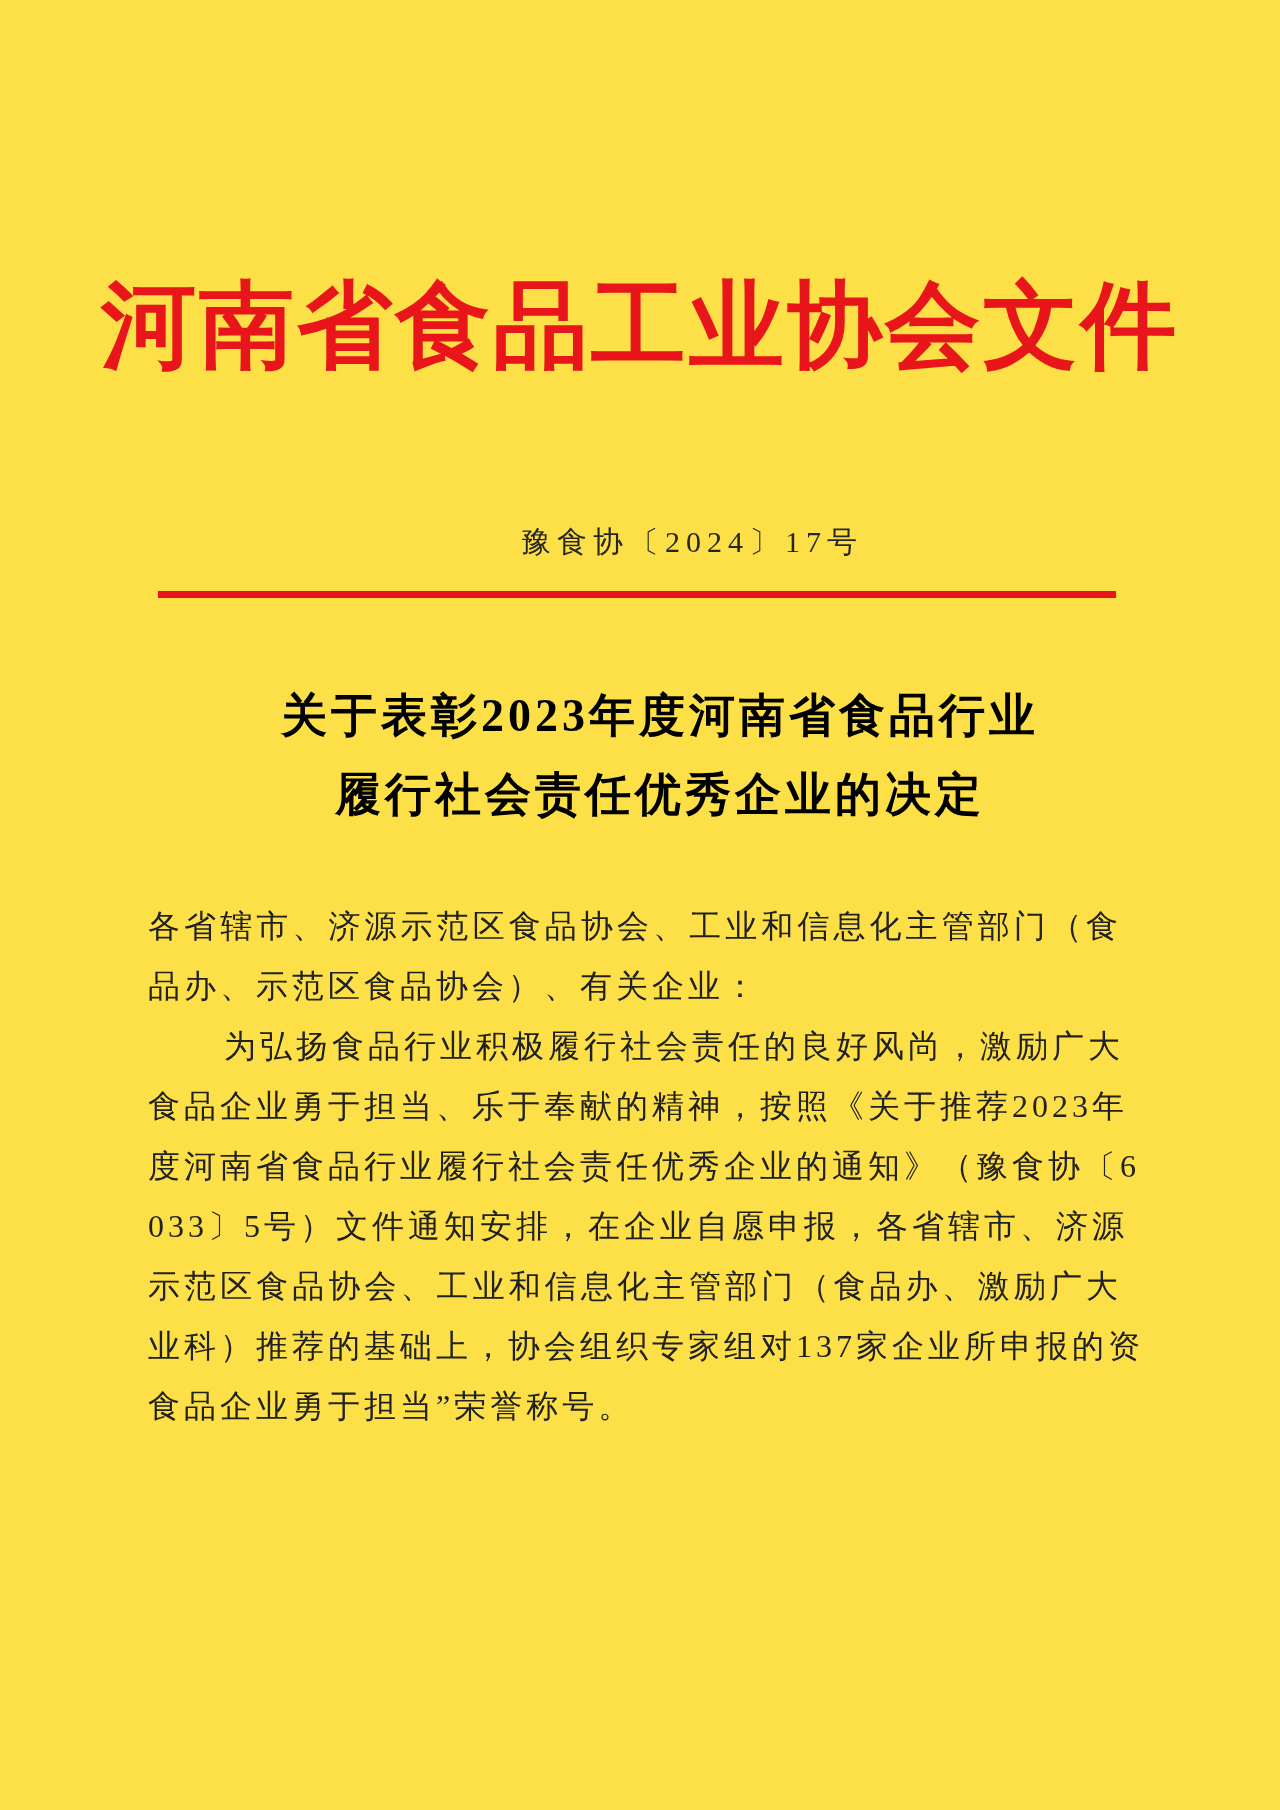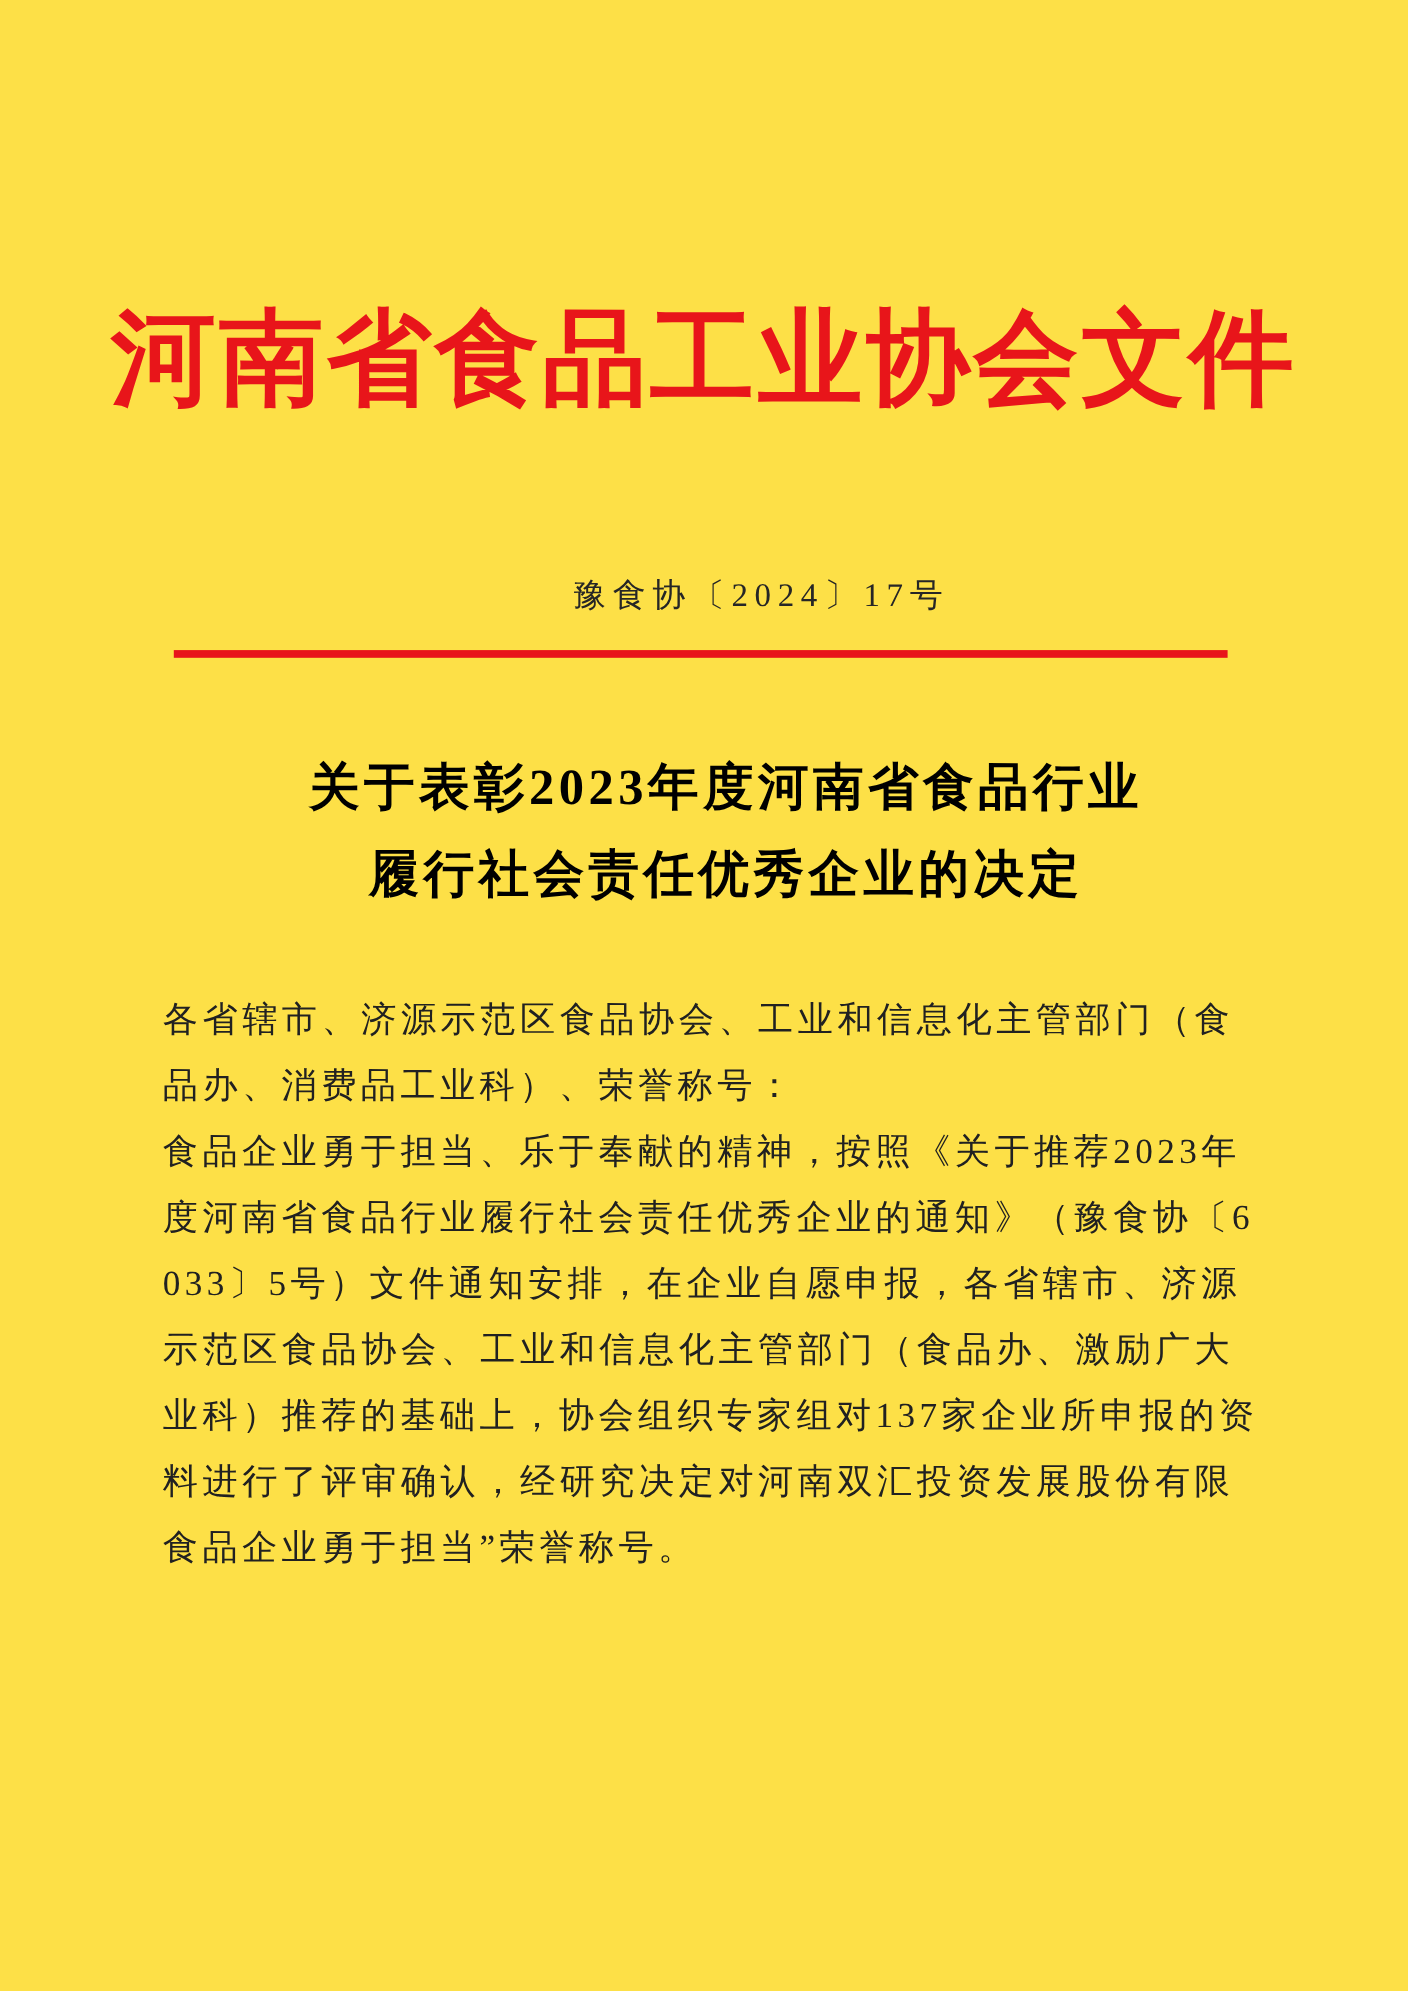--- a/index.html
+++ b/index.html
@@ -103,23 +103,23 @@
 
   <div class="red-rule"></div>
 
   <div class="doc-title">
     <div>关于表彰2023年度河南省食品行业</div>
     <div>履行社会责任优秀企业的决定</div>
   </div>
 
   <div class="body-text">
     <div class="bline">各省辖市、济源示范区食品协会、工业和信息化主管部门（食</div>
-    <div class="bline short">品办、消费品工业科）、荣誉称号：</div>
+    <div class="bline short">品办、示范区食品协会）、有关企业：</div>
+    <div class="bline indent">为弘扬食品行业积极履行社会责任的良好风尚，激励广大</div>
     <div class="bline">食品企业勇于担当、乐于奉献的精神，按照《关于推荐2023年</div>
     <div class="bline">度河南省食品行业履行社会责任优秀企业的通知》（豫食协〔6</div>
     <div class="bline">033〕5号）文件通知安排，在企业自愿申报，各省辖市、济源</div>
     <div class="bline">示范区食品协会、工业和信息化主管部门（食品办、激励广大</div>
     <div class="bline">业科）推荐的基础上，协会组织专家组对137家企业所申报的资</div>
-    <div class="bline">料进行了评审确认，经研究决定对河南双汇投资发展股份有限</div>
     <div class="bline short">食品企业勇于担当”荣誉称号。</div>
   </div>
 
 </div>
 
 </body></html>

